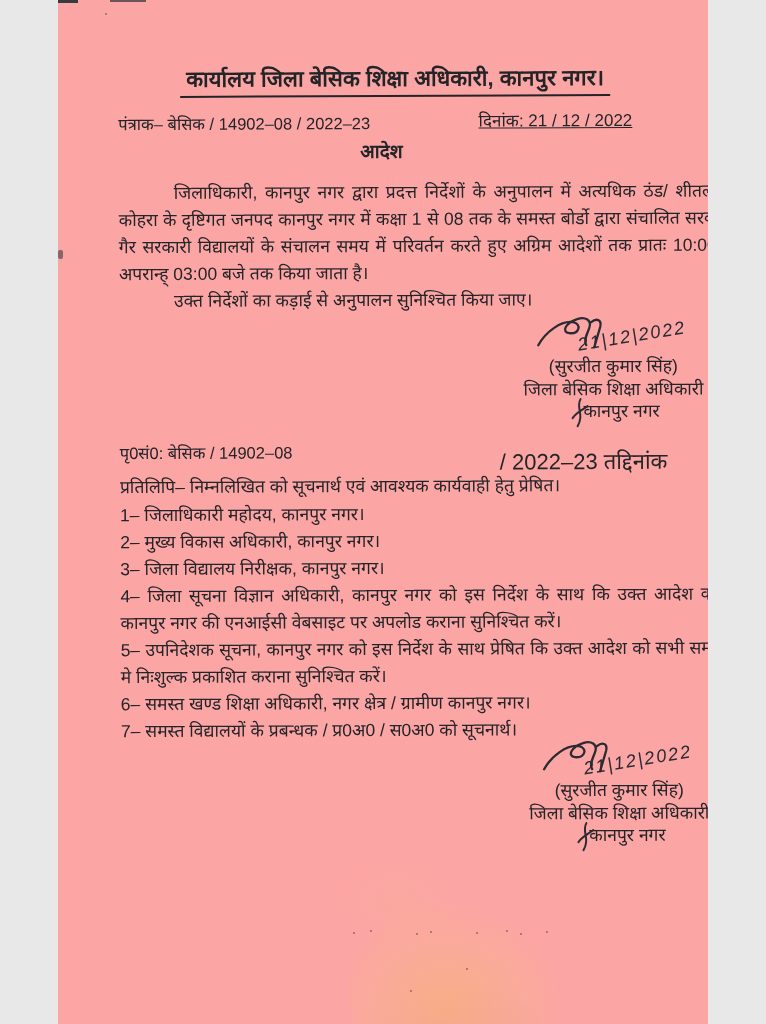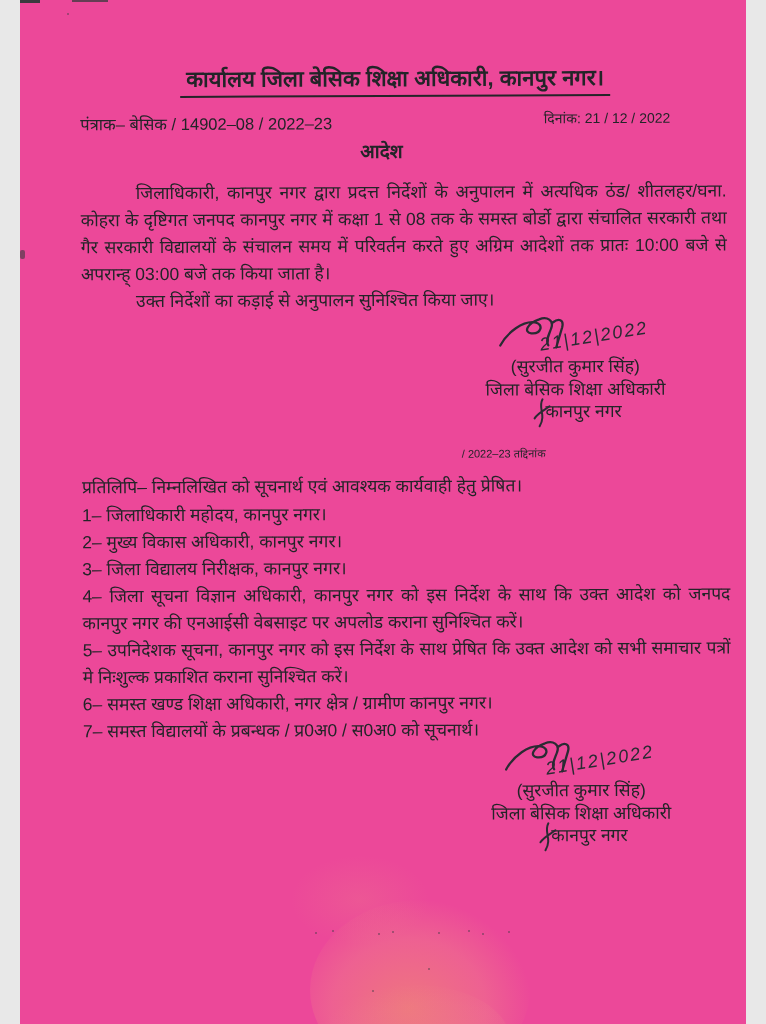--- a/index.html
+++ b/index.html
@@ -1,20 +1,20 @@
 <!DOCTYPE html>
 <html><head>
 <meta charset="utf-8">
 <style>
   html, body { margin: 0; padding: 0; background: #e8e8e8; }
   .page {
     position: relative;
-    width: 726px; height: 1024px;
+    width: 650px; height: 1024px;
     margin: 0 auto;
-    background: #ec4899;
+    background: #fca5a5;
     overflow: hidden;
     font-family: "Liberation Sans", "DejaVu Sans", sans-serif;
     color: #232428;
   }
   .content {
     position: absolute; inset: 0;
     transform: rotate(-0.25deg);
   }
   .doc-title {
     position: absolute; top: 62px; left: 0; width: 100%;
@@ -22,21 +22,21 @@
   }
   .doc-title span {
     display: inline-block;
     font-size: 22px; font-weight: bold;
     border-bottom: 2px solid #232428;
     padding: 0 6px 3px 6px;
     transform: translateX(14px);
   }
   .ref-row { position: absolute; top: 111px; left: 62px; right: 62px; height: 24px; }
   .ref-no { position: absolute; left: 0; top: 0; font-size: 16.5px; }
-  .date-label { position: absolute; right: 12px; top: -2px; font-size: 14px; }
+  .date-label { position: absolute; right: 12px; top: -2px; font-size: 17px; text-decoration: underline; }
   .order-heading {
     position: absolute; top: 138px; left: 0; width: 100%;
     text-align: center; font-size: 19px; font-weight: bold;
   }
   .body-text {
     position: absolute; top: 179px; left: 62px; width: 646px;
     font-size: 17.5px; line-height: 27px; text-align: justify;
   }
   .body-text p { margin: 0; text-indent: 55px; }
   .sig-block {
@@ -48,21 +48,21 @@
   .sig-hand { position: relative; height: 40px; width: 100%; }
   .sig-scribble { position: absolute; left: 42px; top: 0; }
   .sig-date {
     position: absolute; left: 84px; top: 10px;
     font-size: 18px; font-style: italic; letter-spacing: 2px;
     white-space: nowrap; transform: rotate(-9deg); color: #2a2b33;
   }
   .sig-place-wrap { position: relative; display: inline-block; margin-left: 16px; }
   .pen-mark { position: absolute; left: -14px; top: -3px; }
   .endorse-ref { position: absolute; top: 440px; left: 62px; font-size: 16.5px; }
-  .endorse-date { position: absolute; top: 446px; left: 442px; font-size: 11px; }
+  .endorse-date { position: absolute; top: 446px; left: 442px; font-size: 22px; }
   .copy-line { position: absolute; top: 473px; left: 62px; font-size: 17.5px; }
   .recipients {
     position: absolute; top: 501px; left: 62px; width: 648px;
     font-size: 17.5px; line-height: 27px;
   }
   .recipient { text-align: justify; }
   
   .stain { position: absolute; border-radius: 50%; pointer-events: none; }
   .stain-big {
     left: 290px; top: 900px; width: 220px; height: 180px;
@@ -124,20 +124,21 @@
       <div>
         <span class="sig-place-wrap">
           <svg class="pen-mark" width="20" height="32" viewBox="0 0 20 32">
             <path d="M11,2 C6,11 15,17 8,29 M3,21 C7,15 13,13 18,9" fill="none" stroke="#2a2b33" stroke-width="2" stroke-linecap="round"></path>
           </svg>
           <span>कानपुर नगर</span>
         </span>
       </div>
     </div>
 
+    <span class="endorse-ref">पृ0सं0: बेसिक / 14902–08</span>
     <span class="endorse-date">/ 2022–23 तद्दिनांक</span>
 
     <div class="copy-line">प्रतिलिपि– निम्नलिखित को सूचनार्थ एवं आवश्यक कार्यवाही हेतु प्रेषित।</div>
 
     <div class="recipients">
       <div class="recipient">1– जिलाधिकारी महोदय, कानपुर नगर।</div>
       <div class="recipient">2– मुख्य विकास अधिकारी, कानपुर नगर।</div>
       <div class="recipient">3– जिला विद्यालय निरीक्षक, कानपुर नगर।</div>
       <div class="recipient">4– जिला सूचना विज्ञान अधिकारी, कानपुर नगर को इस निर्देश के साथ कि उक्त आदेश को जनपद कानपुर नगर की एनआईसी वेबसाइट पर अपलोड कराना सुनिश्चित करें।</div>
       <div class="recipient">5– उपनिदेशक सूचना, कानपुर नगर को इस निर्देश के साथ प्रेषित कि उक्त आदेश को सभी समाचार पत्रों मे निःशुल्क प्रकाशित कराना सुनिश्चित करें।</div>

